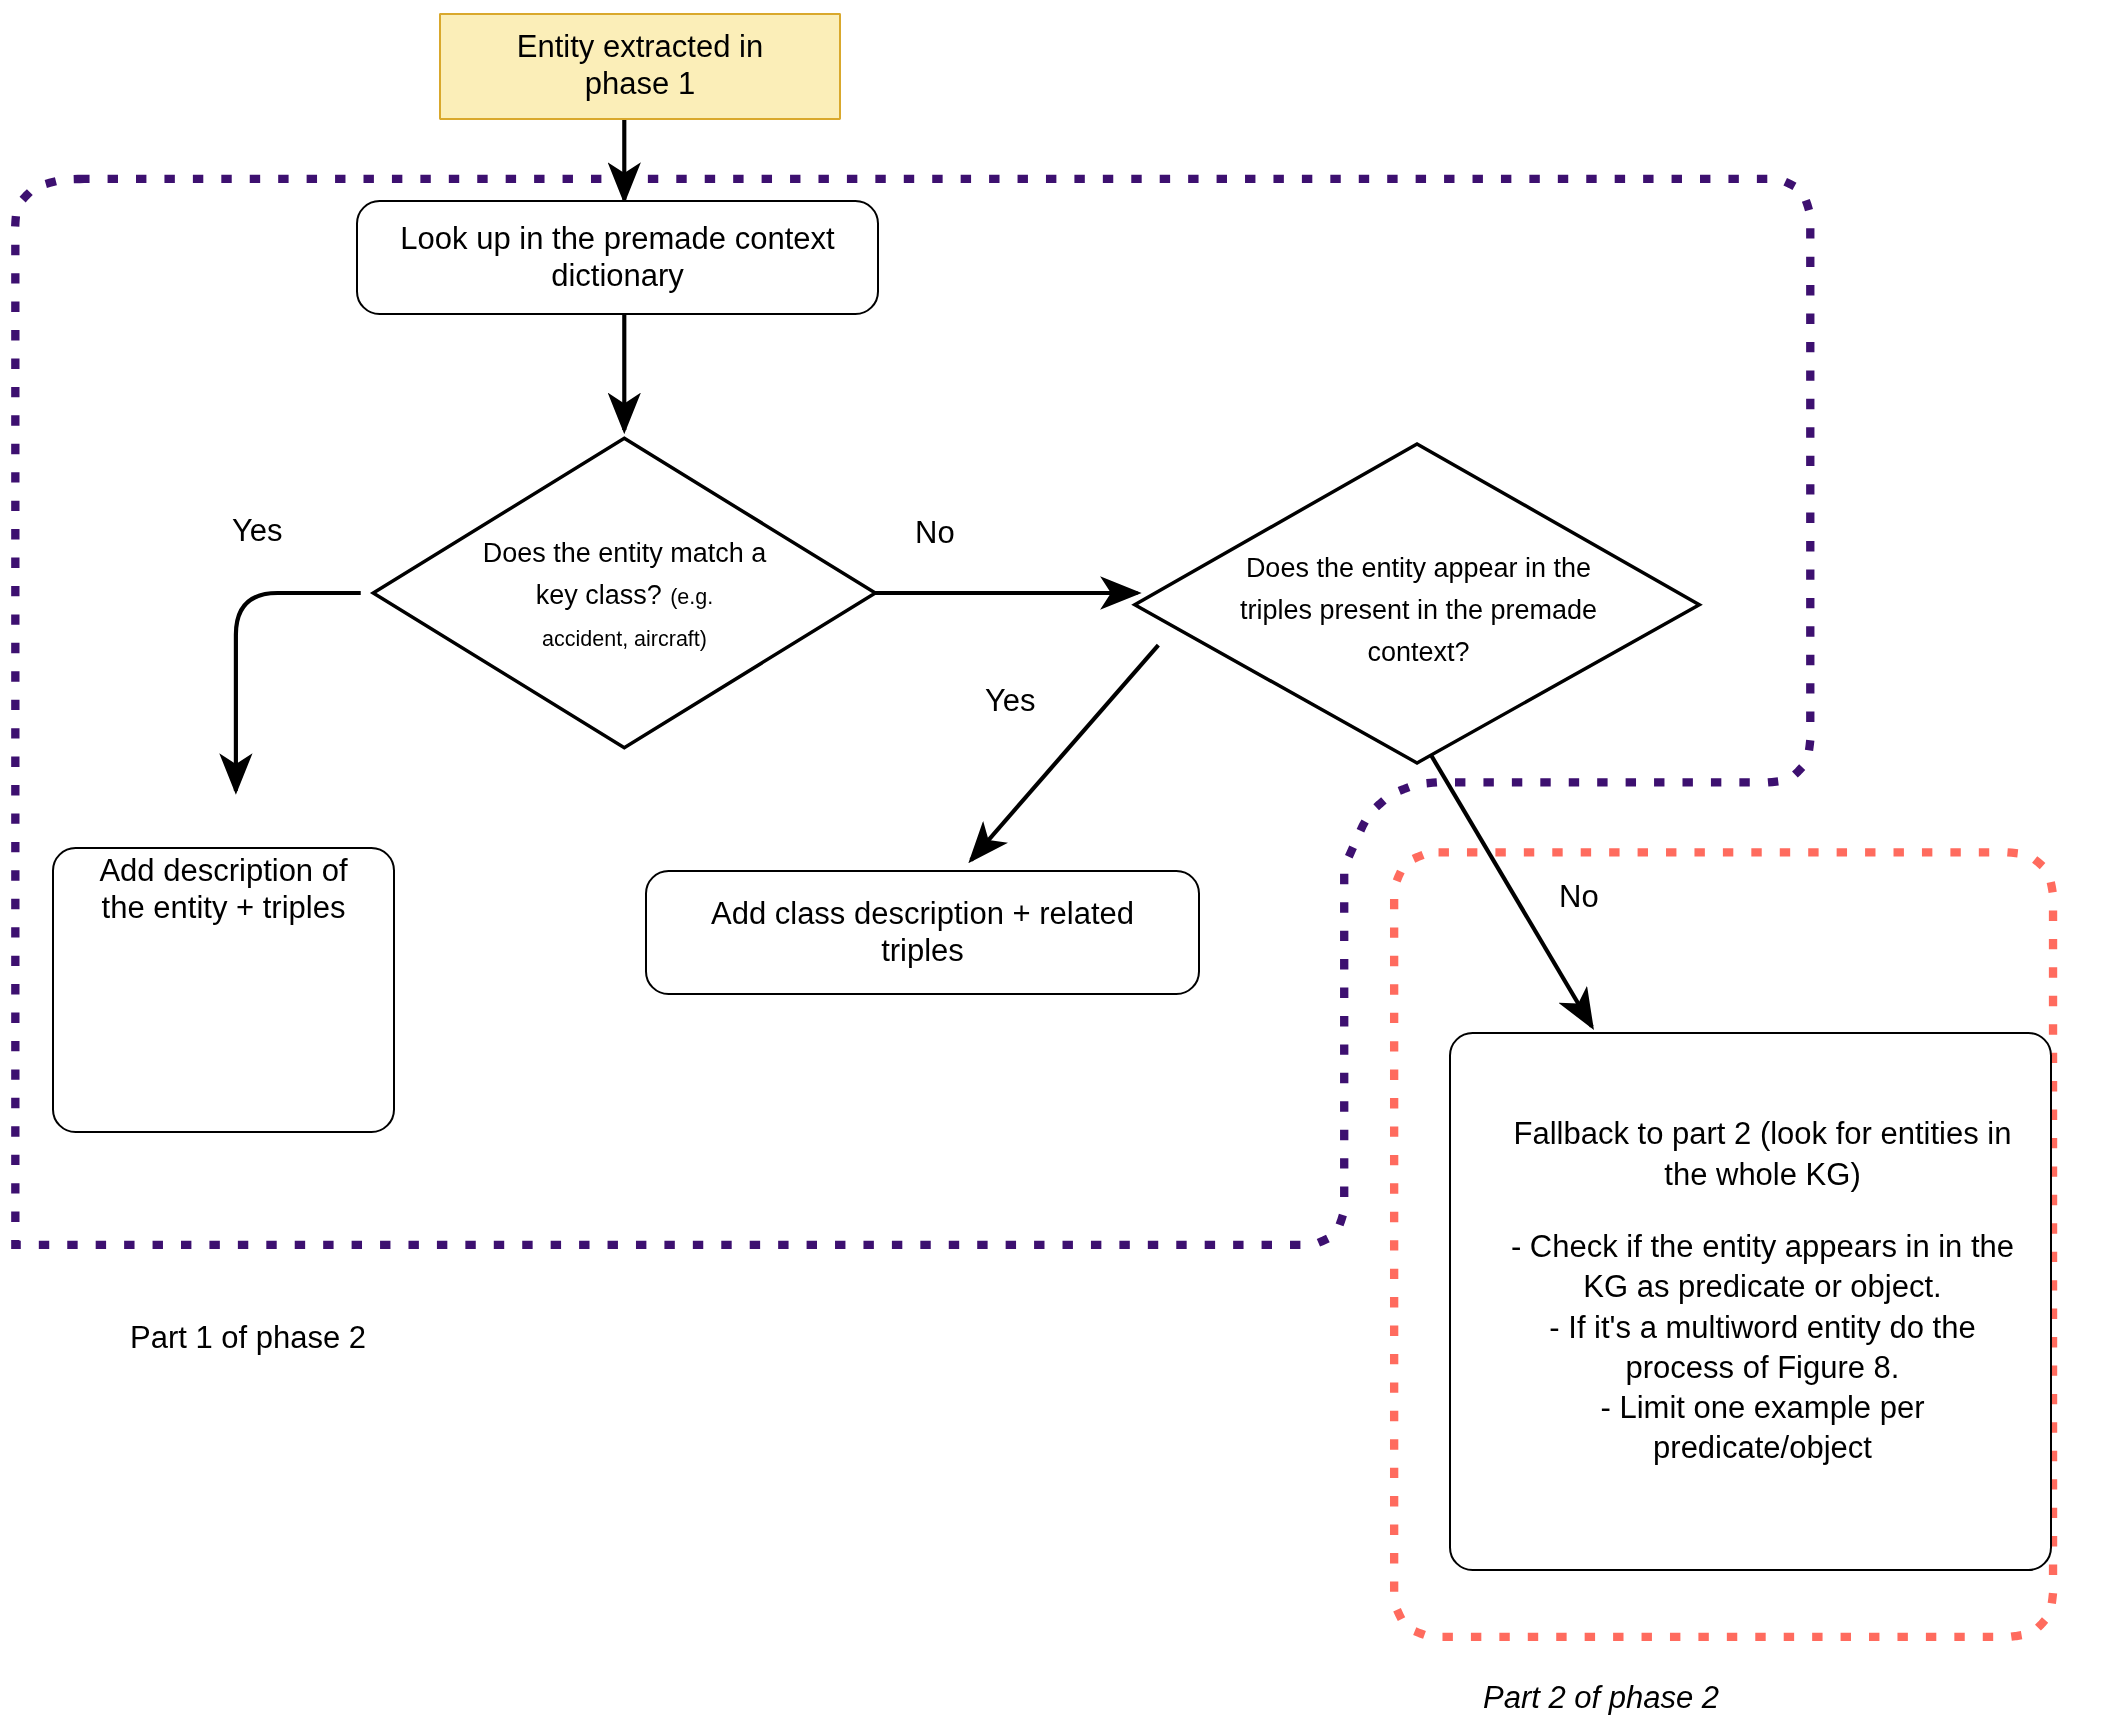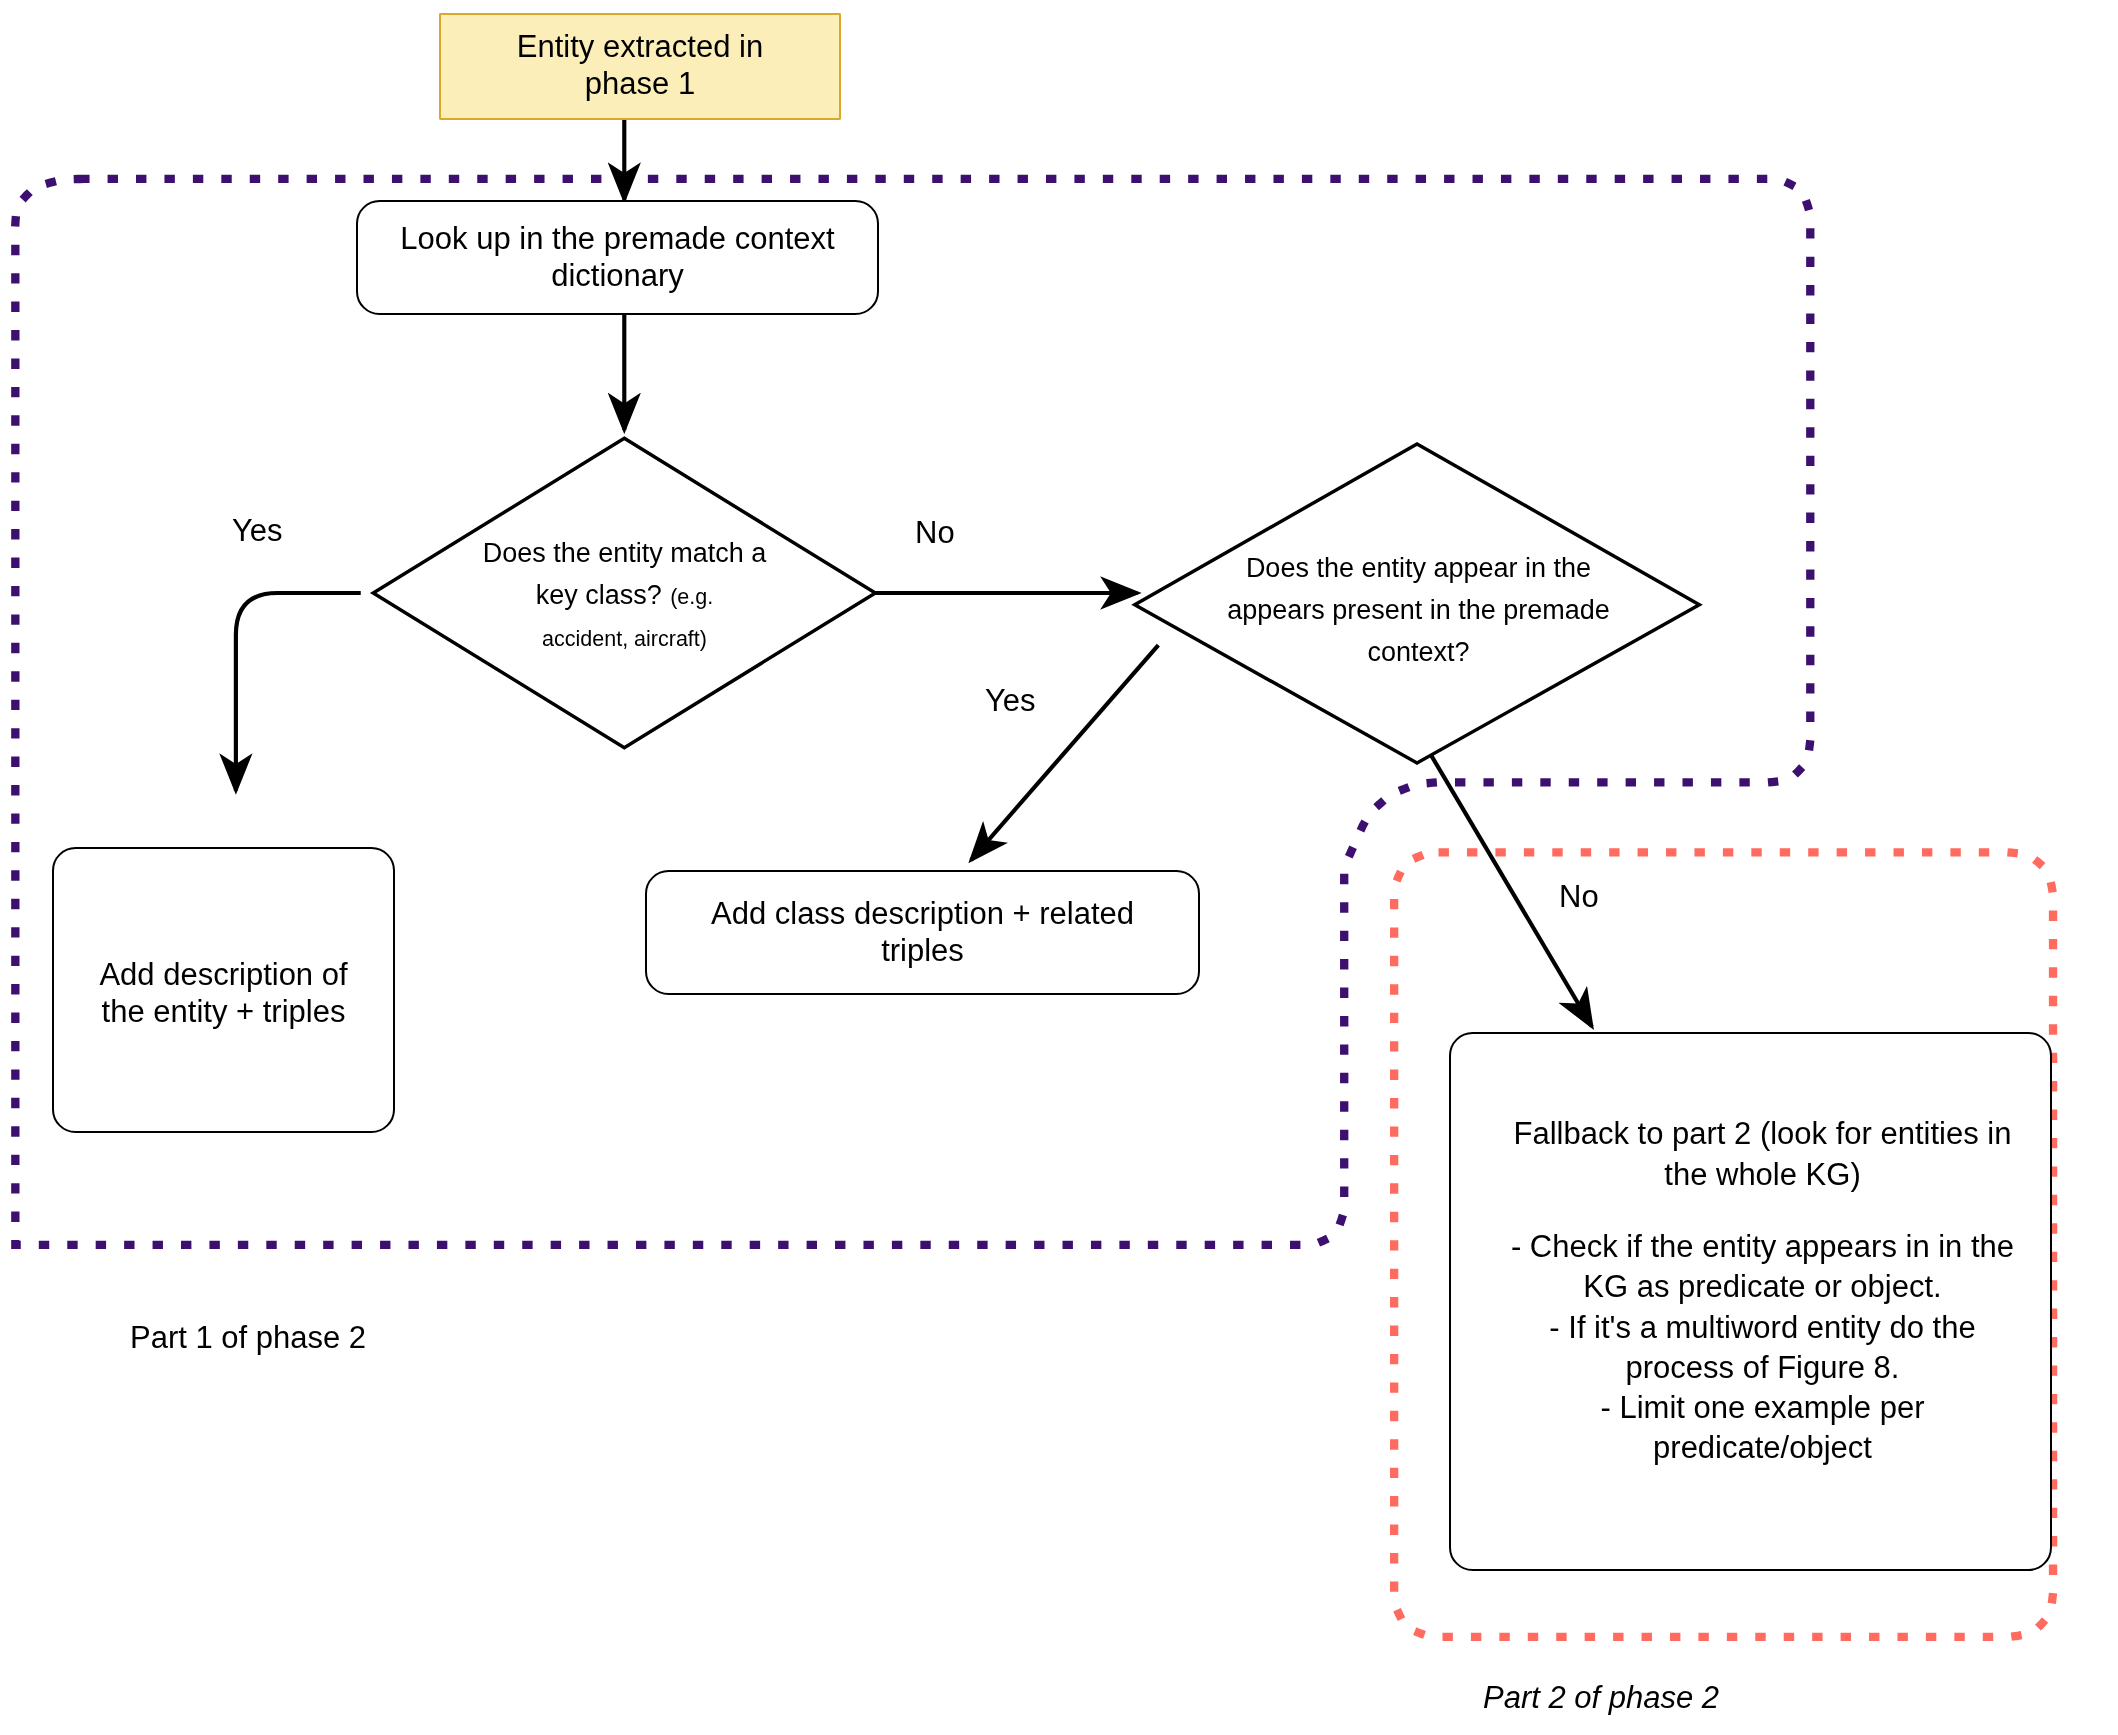--- a/index.html
+++ b/index.html
@@ -173,25 +173,25 @@
   </div>
 
   <div class="diamond-text" style="left:406px; top:533px; width:437px;">
     <span>Does the entity  match a</span><br>
     <span>key class?</span><span class="small" style="margin-left:8.3px;">(e.g.</span><br>
     <span class="small">accident, aircraft)</span>
   </div>
 
   <div class="diamond-text" style="left:1179px; top:548px; width:479px;">
     <span>Does the entity appear in the</span><br>
-    <span>appears present in the premade</span><br>
+    <span>triples present in the premade</span><br>
     <span>context?</span>
   </div>
 
-  <div class="node proc-box" style="left:52px; top:847px; width:343px; height:286px; align-items:center;">
+  <div class="node proc-box" style="left:52px; top:847px; width:343px; height:286px; align-items:flex-start;">
     <div class="txt" style="transform:translateY(4.2px);">
       <span>Add description of</span><br>
       <span>the entity + triples</span>
     </div>
   </div>
 
   <div class="node proc-box" style="left:645px; top:870px; width:555px; height:125px;">
     <div class="txt">
       <span>Add class description + related</span><br>
       <span>triples</span>

